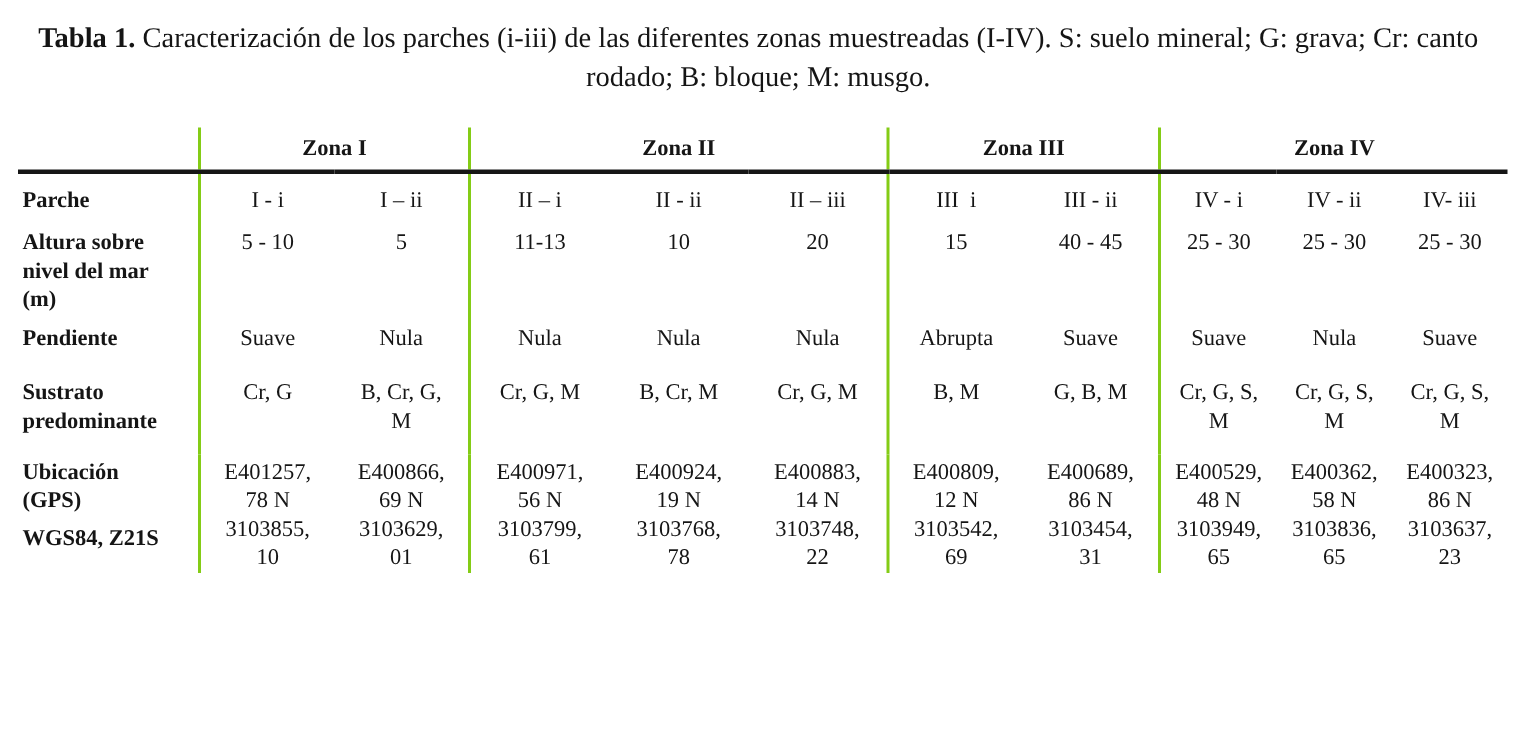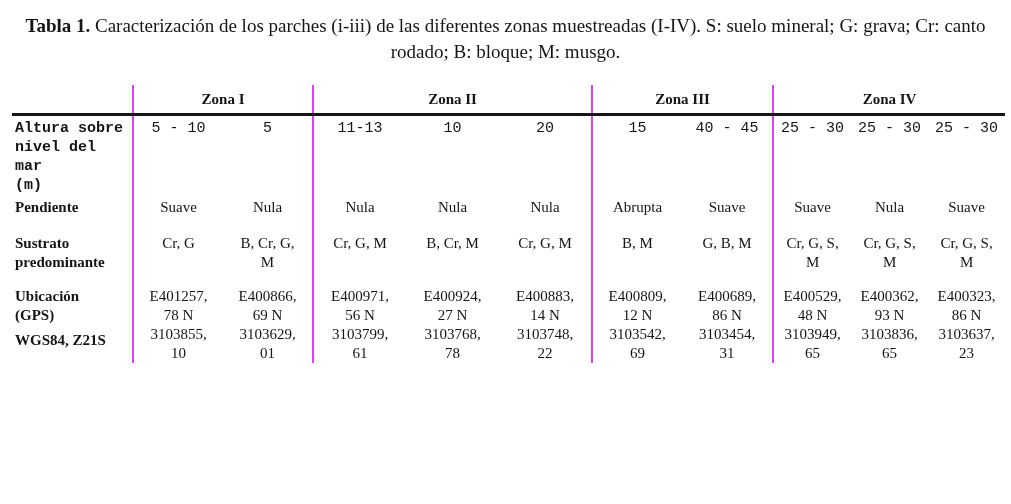--- a/index.html
+++ b/index.html
@@ -33,33 +33,33 @@
     text-align: center;
     vertical-align: top;
     padding: 3px 2px 0 2px;
     overflow: hidden;
   }
   td.lbl {
     text-align: left;
     font-weight: bold;
     padding-left: 3px;
   }
-  .vr { border-right: 2px solid #d946ef; }
+  .vr { border-right: 2px solid #84cc16; }
 
   tr.zona td {
     border-bottom: 3px solid #161616;
     font-weight: bold;
     vertical-align: middle;
     height: 28px;
     padding-top: 0;
   }
   tr.r-parche td { height: 31px; vertical-align: middle; white-space: pre; }
   tr.r-superficie td { height: 51px; }
   tr.r-distancia  td { height: 48px; }
-  tr.r-altura     td { height: 61px; font-family: Liberation Mono, monospace; }
+  tr.r-altura     td { height: 61px; }
   tr.r-pendiente  td { height: 33px; }
   tr.r-sustrato   td { height: 50px; margin-top: 12px; }
   tr.r-gps        td { height: 74px; }
   .gap { margin-top: 6px; }
 </style>
 </head>
 <body>
 
 <p class="caption"><b>Tabla 1.</b><span> Caracterización de los parches (i-iii) de las diferentes zonas muestreadas (I-IV). S: suelo mineral; G: grava; Cr: canto rodado; B: bloque; M: musgo.</span></p>
 
@@ -80,20 +80,33 @@
 
   <tbody>
       <tr class="zona">
     <td class="lbl vr"></td>
     <td class="vr" colspan="2">Zona I</td>
     <td class="vr" colspan="3">Zona II</td>
     <td class="vr" colspan="2">Zona III</td>
     <td colspan="3">Zona IV</td>
   </tr>
 
+  <tr class="r-parche">
+    <td class="lbl vr">Parche</td>
+    <td>I - i</td>
+    <td class="vr">I – ii</td>
+    <td>II – i</td>
+    <td>II - ii</td>
+    <td class="vr">II – iii</td>
+    <td>III  i</td>
+    <td class="vr">III - ii</td>
+    <td>IV - i</td>
+    <td>IV - ii</td>
+    <td>IV- iii</td>
+  </tr>
 
 
 
   <tr class="r-altura">
     <td class="lbl vr">
       <div>Altura sobre</div>
       <div>nivel del mar</div>
       <div>(m)</div>
     </td>
     <td>5 - 10</td>
@@ -188,21 +201,21 @@
           <div>01</div>
         </td>
     <td>
           <div>E400971,</div>
           <div>56 N</div>
           <div>3103799,</div>
           <div>61</div>
         </td>
     <td>
           <div>E400924,</div>
-          <div>27 N</div>
+          <div>19 N</div>
           <div>3103768,</div>
           <div>78</div>
         </td>
     <td class="vr">
           <div>E400883,</div>
           <div>14 N</div>
           <div>3103748,</div>
           <div>22</div>
         </td>
     <td>
@@ -218,21 +231,21 @@
           <div>31</div>
         </td>
     <td>
           <div>E400529,</div>
           <div>48 N</div>
           <div>3103949,</div>
           <div>65</div>
         </td>
     <td>
           <div>E400362,</div>
-          <div>93 N</div>
+          <div>58 N</div>
           <div>3103836,</div>
           <div>65</div>
         </td>
     <td>
           <div>E400323,</div>
           <div>86 N</div>
           <div>3103637,</div>
           <div>23</div>
         </td>
   </tr>

